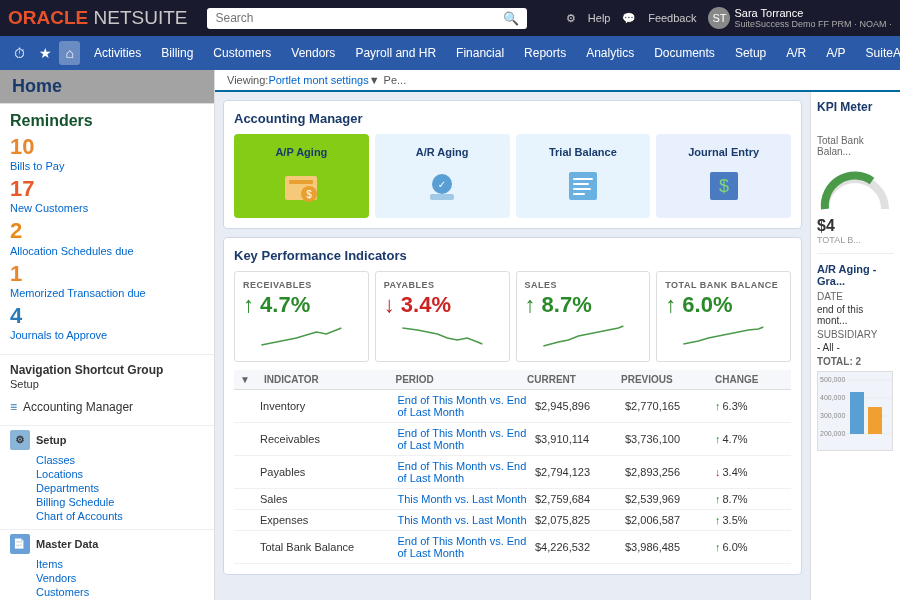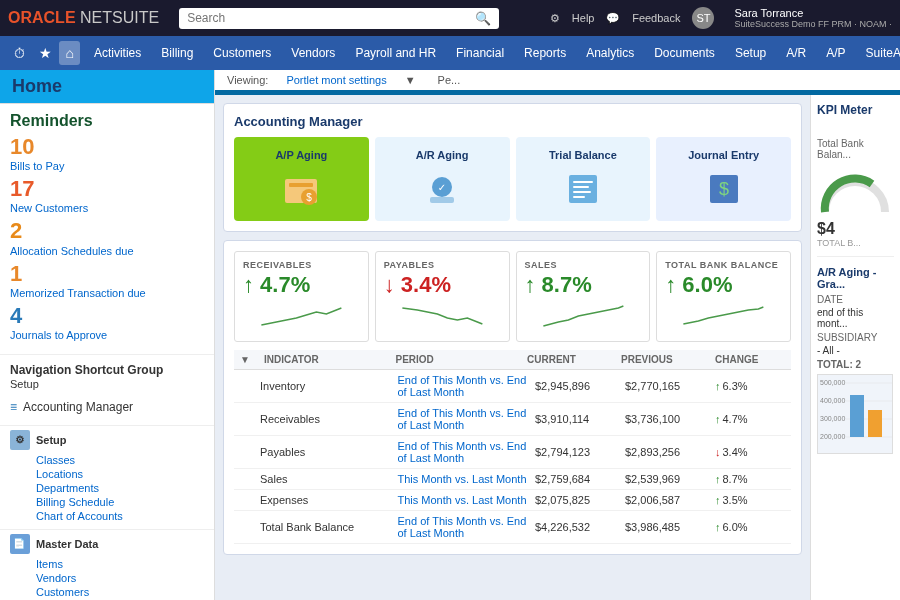--- a/index.html
+++ b/index.html
@@ -10,21 +10,21 @@
       background: #1a1a2e;
       display: flex;
       align-items: center;
       height: 36px;
       padding: 0 8px;
       gap: 8px;
     }
     .oracle-logo {
       color: #e8522a;
       font-weight: bold;
-      font-size: 16px;
+      font-size: 19px;
       white-space: nowrap;
       text-align: right;
     }
     .oracle-logo span { color: #c8c8c8; font-weight: normal; }
     .search-bar {
       flex: 1;
       max-width: 320px;
       margin-left: 12px;
       display: flex;
       align-items: center;
@@ -41,21 +41,21 @@
     }
     .search-bar .search-icon { color: #666; font-size: 13px; }
     .top-right {
       margin-left: auto;
       display: flex;
       align-items: center;
       gap: 12px;
       color: #ccc;
       font-size: 11px;
     }
-    .user-info { display: flex; align-items: center; gap: 20px; }
+    .user-info { display: flex; align-items: center; gap: 4px; }
     .avatar-icon { width: 22px; height: 22px; background: #888; border-radius: 50%; display: flex; align-items: center; justify-content: center; color: #fff; font-size: 11px; }
 
     
     .nav-bar {
       background: #2b5ba8;
       display: flex;
       align-items: center;
       height: 34px;
       padding: 0 4px;
     }
@@ -275,21 +275,21 @@
       overflow: hidden;
     }
     .sidebar-and-title {
       display: flex;
       flex-direction: column;
       width: 215px;
       flex-shrink: 0;
       border-right: 1px solid #ddd;
     }
     .title-bar {
-      background: #0ea5e9;
+      background: #a3a3a3;
       padding: 6px 12px;
       font-size: 18px;
       font-weight: bold;
       color: #1a3a6b;
       border-bottom: 1px solid #ddd;
       display: flex;
       align-items: center;
       justify-content: space-between;
       flex-shrink: 0;
     }
@@ -297,24 +297,24 @@
       display: flex;
       flex: 1;
       overflow: hidden;
       flex-direction: column;
     }
     .viewing-bar {
       background: #fff;
       padding: 4px 12px;
       font-size: 11px;
       color: #555;
-      border-bottom: 5px solid #0369a1;
-      display: flex;
-      align-items: center;
-      gap: 18px;
+      border-bottom: 2px solid #0369a1;
+      display: flex;
+      align-items: center;
+      gap: 0;
       flex-shrink: 0;
     }
     .viewing-bar a { color: #0066cc; text-decoration: none; }
     .main-and-right {
       display: flex;
       flex: 1;
       overflow: hidden;
     }
   </style>
 </head>
@@ -492,20 +492,21 @@
                   <svg width="40" height="40" viewBox="0 0 40 40">
                     <rect x="6" y="6" width="28" height="28" rx="2" fill="#4a7abf"></rect>
                     <text x="20" y="26" text-anchor="middle" font-size="18" fill="#7fd47f">$</text>
                   </svg>
                 </div>
               </div>
             </div>
           </div>
 
           <div class="portlet-card">
+            <div class="portlet-title">Key Performance Indicators</div>
             <div class="kpi-grid">
               <div class="kpi-card">
                 <div class="kpi-label">RECEIVABLES</div>
                 <div class="kpi-value up">↑ 4.7%</div>
                 <svg class="kpi-sparkline" viewBox="0 0 80 30">
                   <polyline points="0,25 15,22 25,20 35,18 45,15 55,12 65,14 75,10 80,8" fill="none" stroke="#4a9a4a" stroke-width="1.5"></polyline>
                 </svg>
               </div>
               <div class="kpi-card">
                 <div class="kpi-label">PAYABLES</div>

